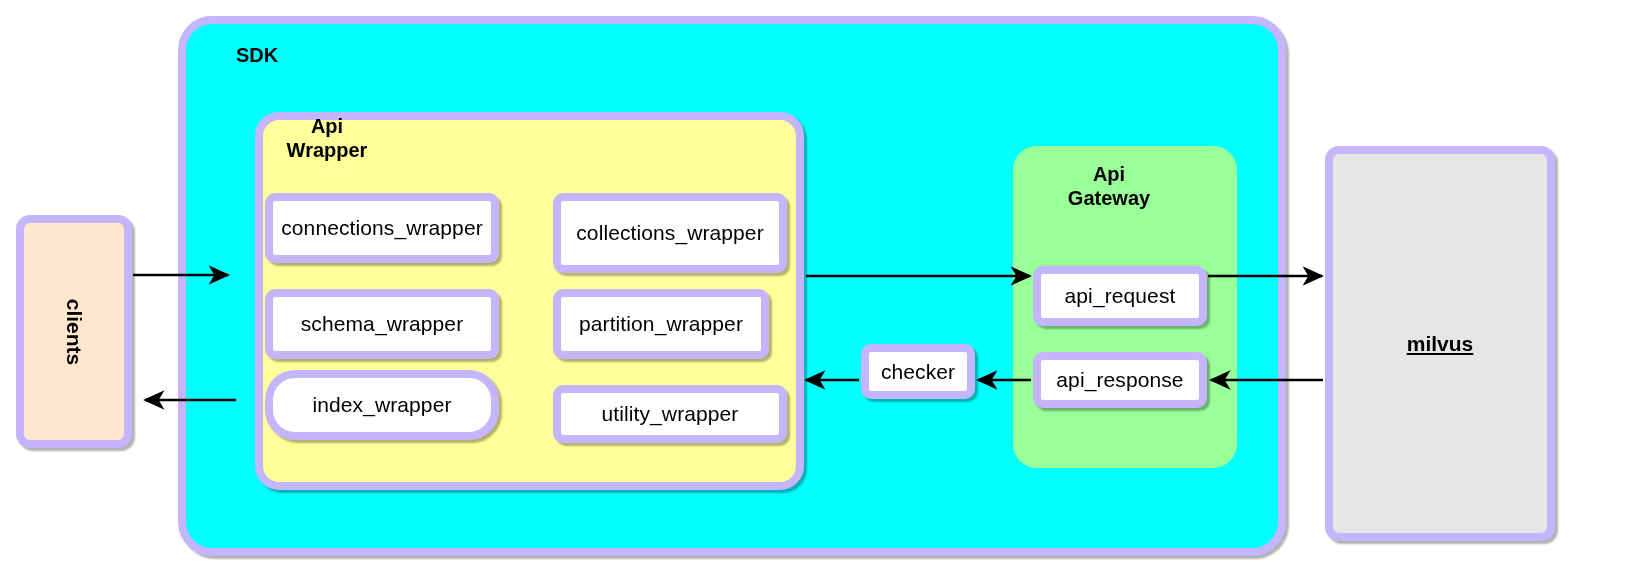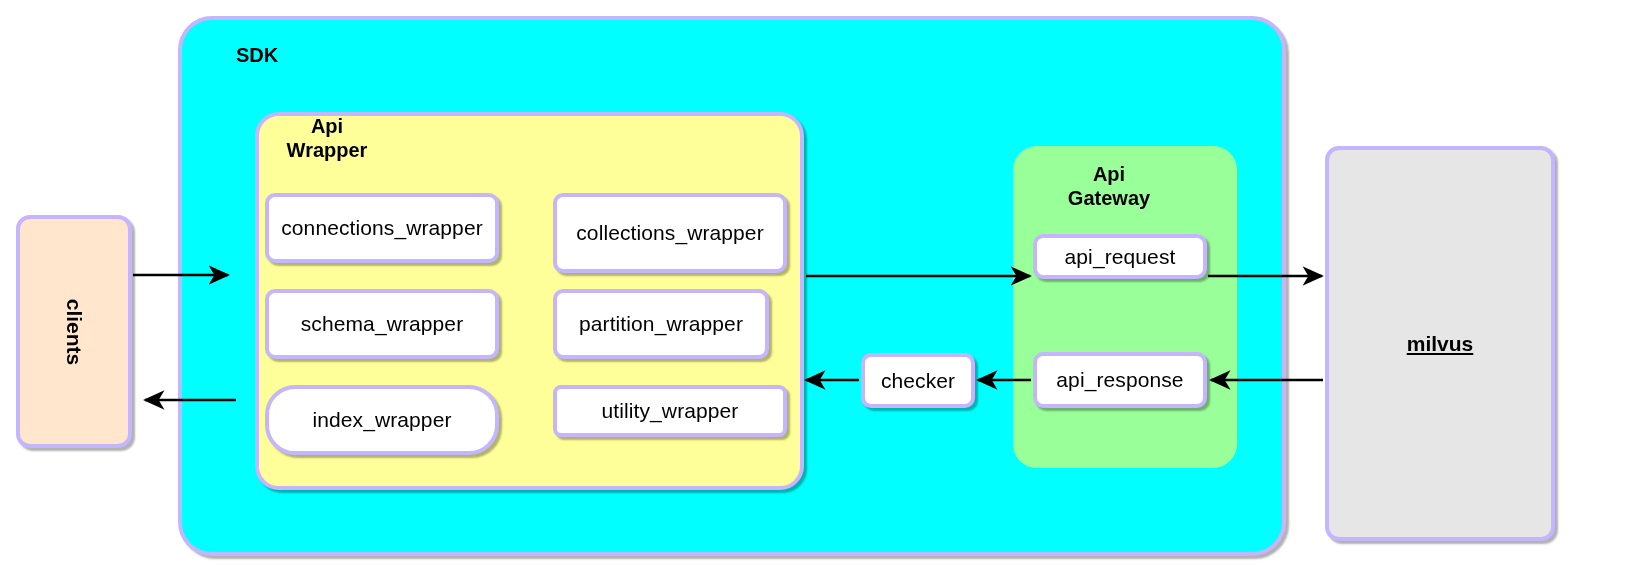--- a/index.html
+++ b/index.html
@@ -16,21 +16,21 @@
     width: 1634px;
     height: 574px;
     background: #ffffff;
     overflow: hidden;
   }
 
   
   .box {
     position: absolute;
     box-sizing: border-box;
-    border: 4px solid #c4b5fd;
+    border: 8px solid #c4b5fd;
     box-shadow: 3px 3px 2px rgba(0,0,0,0.30);
     display: flex;
   }
   .leaf {
     align-items: center;
     justify-content: center;
     background: #ffffff;
     border-radius: 10px;
     font-size: 21px;
     color: #000000;
@@ -129,29 +129,29 @@
     font-size: 21px;
     color: #000000;
     text-decoration: underline;
   }
 
   
   #connections-wrapper { left: 265px; top: 193px;  width: 234px; height: 70px; }
   #collections-wrapper { left: 553px; top: 193px;  width: 234px; height: 80px; }
   #schema-wrapper      { left: 265px; top: 289px;  width: 234px; height: 70px; }
   #partition-wrapper   { left: 553px; top: 289px;  width: 216px; height: 70px; }
-  #index-wrapper       { left: 265px; top: 385px;  width: 234px; height: 70px; border-radius: 30px; }
-  #utility-wrapper     { left: 553px; top: 385px;  width: 234px; height: 52px; border-radius: 8px; }
-
-  
-  #api-request-box  { left: 1033px; top: 234px; width: 174px; height: 45px; }
+  #index-wrapper       { left: 265px; top: 370px;  width: 234px; height: 70px; border-radius: 30px; }
+  #utility-wrapper     { left: 553px; top: 385px;  width: 234px; height: 58px; }
+
+  
+  #api-request-box  { left: 1033px; top: 266px; width: 174px; height: 60px; }
   #api-response-box { left: 1033px; top: 352px; width: 174px; height: 56px; }
 
   
-  #checker-box { left: 861px; top: 353px; width: 114px; height: 55px; }
+  #checker-box { left: 861px; top: 344px; width: 114px; height: 55px; }
 
   
   #connectors {
     position: absolute;
     left: 0;
     top: 0;
     width: 1634px;
     height: 574px;
     pointer-events: none;
   }

